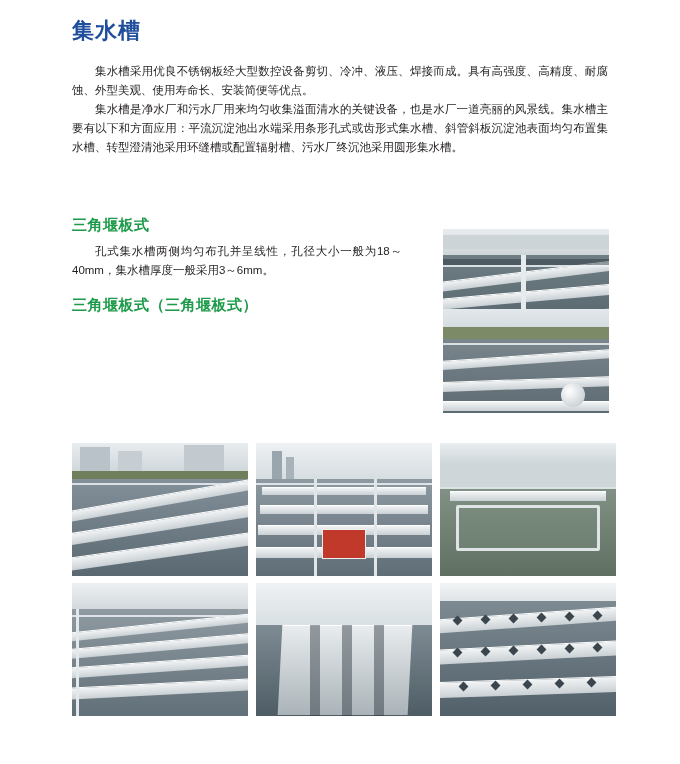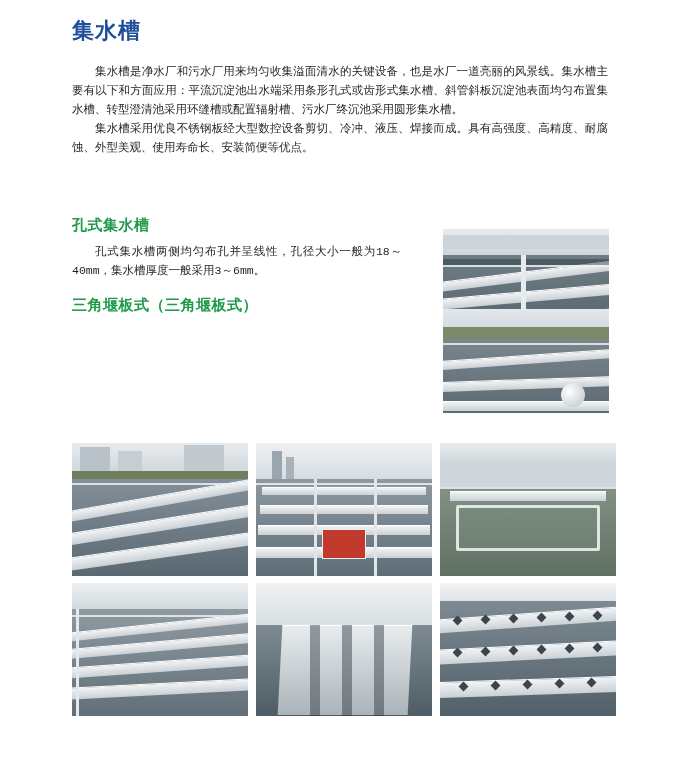--- a/index.html
+++ b/index.html
@@ -54,21 +54,20 @@
   .intro {
     left: 72px;
     top: 62px;
     width: 536px;
   }
 
   .sec1-body {
     left: 72px;
     top: 242px;
     width: 330px;
-    font-family: Liberation Mono, monospace;
   }
 
   .sec2-body {
     left: 72px;
     top: 324px;
     width: 330px;
   }
 
   
   .photo {
@@ -132,25 +131,25 @@
   #photo-g6 { left: 440px; top: 583px; width: 176px; height: 133px; }
 </style>
 </head>
 <body>
 
 <div class="page">
 
   <div class="main-title">集水槽</div>
 
   <div class="body-block intro">
+    <p>集水槽采用优良不锈钢板经大型数控设备剪切、冷冲、液压、焊接而成。具有高强度、高精度、耐腐蚀、外型美观、使用寿命长、安装简便等优点。</p>
     <p>集水槽是净水厂和污水厂用来均匀收集溢面清水的关键设备，也是水厂一道亮丽的风景线。集水槽主要有以下和方面应用：平流沉淀池出水端采用条形孔式或齿形式集水槽、斜管斜板沉淀池表面均匀布置集水槽、转型澄清池采用环缝槽或配置辐射槽、污水厂终沉池采用圆形集水槽。</p>
-    <p>集水槽采用优良不锈钢板经大型数控设备剪切、冷冲、液压、焊接而成。具有高强度、高精度、耐腐蚀、外型美观、使用寿命长、安装简便等优点。</p>
-  </div>
-
-  <div class="section-title sec1-title">孔式集水槽</div>
+  </div>
+
+  <div class="section-title sec1-title">三角堰板式</div>
   <div class="body-block sec1-body">
     <p>孔式集水槽两侧均匀布孔并呈线性，孔径大小一般为18～40mm，集水槽厚度一般采用3～6mm。</p>
   </div>
 
   <div class="section-title sec2-title">三角堰板式（三角堰板式）</div>
 
   <div class="photo" id="photo-r1">
     <div class="sky" style="height:26px;"></div>
     <div class="bld" style="left:0; top:6px; width:166px; height:14px; background:#cdd4d8;"></div>
     <div class="water" style="height:78px;"></div>

